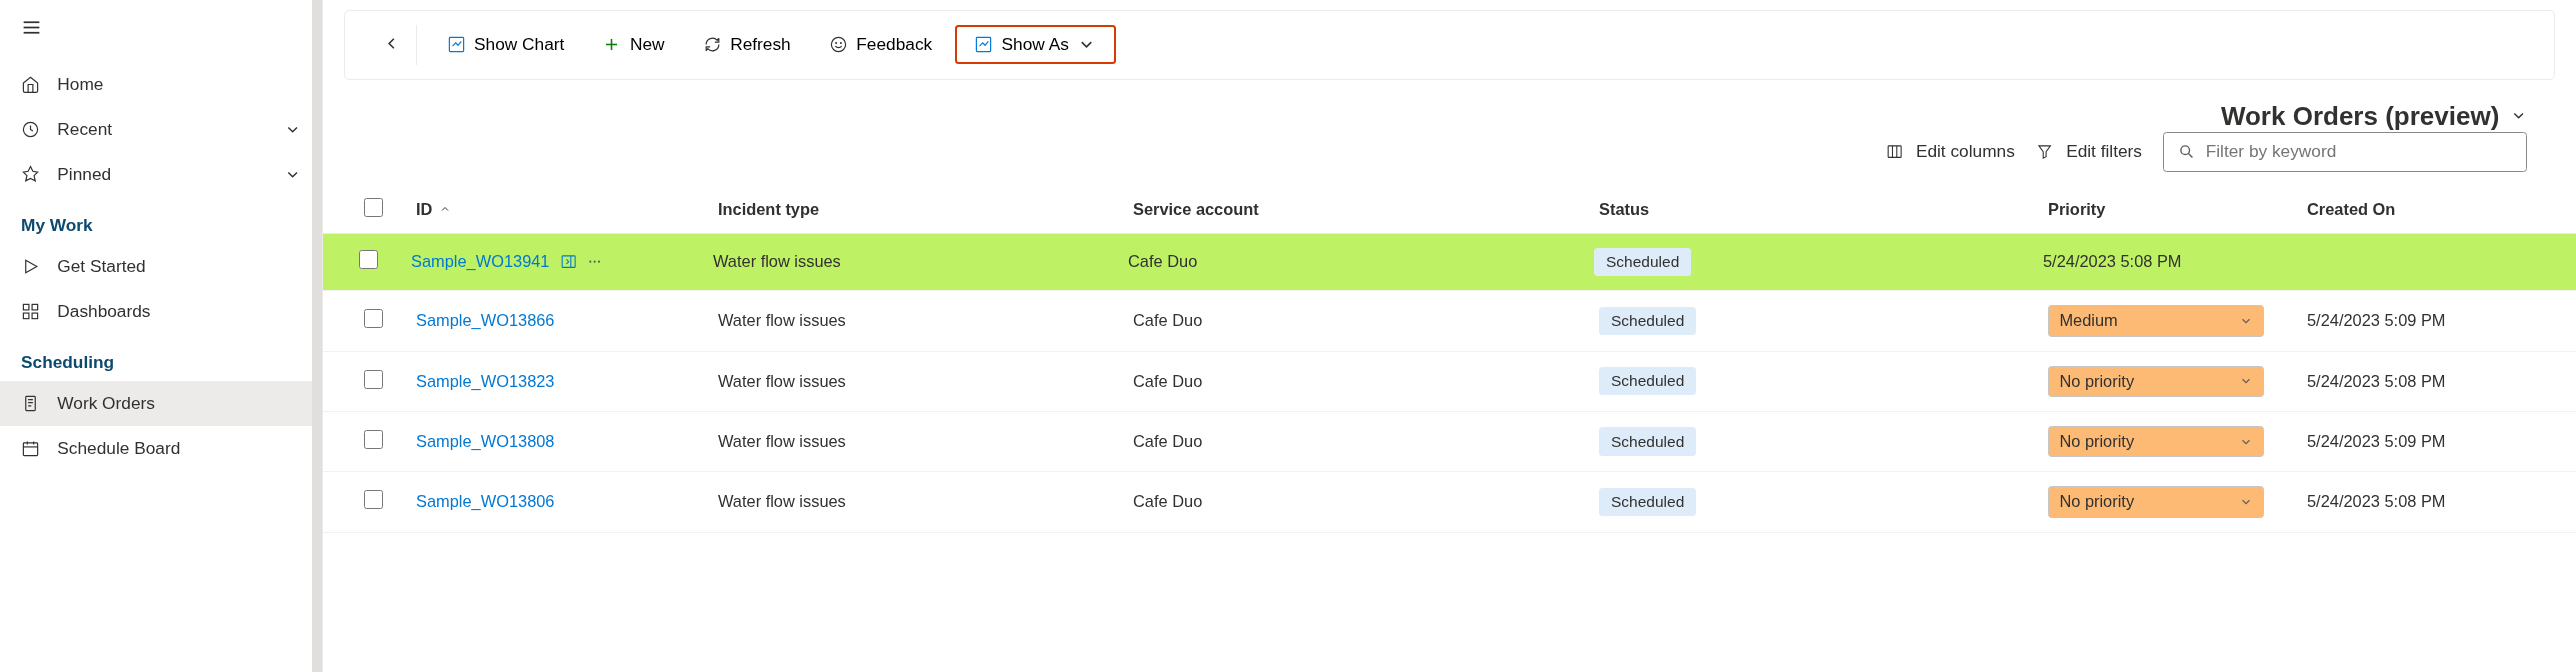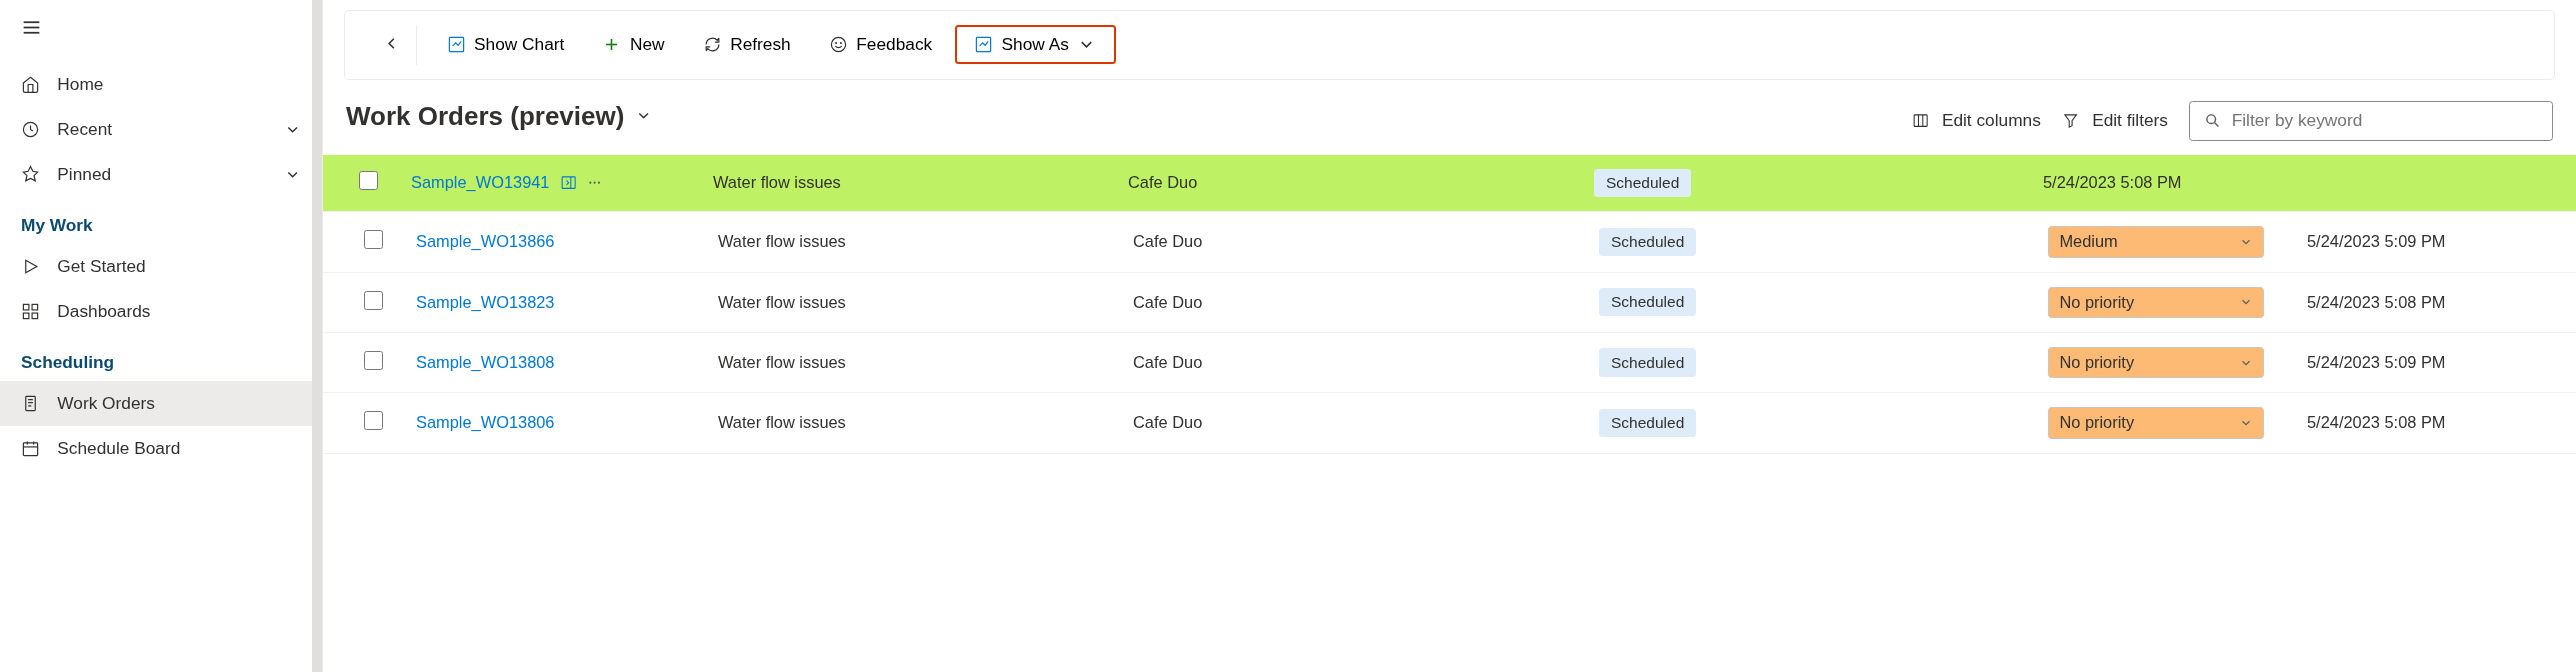--- a/index.html
+++ b/index.html
@@ -89,23 +89,24 @@
       color: #000000;
       border-radius: 3.5px;
     }
     .cmd-btn svg { width: 19px; height: 19px; }
     .cmd-btn.highlighted {
       border: 2.6px solid #d83b01;
       padding: 7px 17.3px;
     }
     .view-header {
       display: flex;
-      align-items: flex-start;
+      align-items: flex-end;
       justify-content: space-between;
-      padding: 21px 23px 14px;
+      padding: 21px 49px 14px;
+      flex-direction: column;
     }
     .view-title {
       display: flex;
       align-items: center;
       gap: 10.4px;
       font-size: 26px;
       font-weight: 600;
       color: #323130;
       cursor: pointer;
     }
@@ -369,20 +370,34 @@
         <svg viewBox="0 0 24 24" fill="none" stroke="#605e5c" stroke-width="2">
             <circle cx="10" cy="10" r="6"></circle>
             <line x1="20" y1="20" x2="14.5" y2="14.5"></line>
           </svg>
         <input type="text" placeholder="Filter by keyword" style="">
       </div>
     </div>
   </div>
 
   <div class="grid">
+    <div class="grid-header">
+      <div class="col-check"><input type="checkbox" style=""></div>
+      <div class="col-id col-header-id">
+        <span>ID</span>
+        <span class="sort-icon"><svg viewBox="0 0 24 24" fill="none" stroke="#323130" stroke-width="2">
+              <polyline points="18 15 12 9 6 15"></polyline>
+            </svg></span>
+      </div>
+      <div class="col-incident">Incident type</div>
+      <div class="col-service">Service account</div>
+      <div class="col-status">Status</div>
+      <div class="col-priority">Priority</div>
+      <div class="col-created">Created On</div>
+    </div>
     <div id="grid-body">
         <div class="grid-row hovered">
           <div class="col-check"><input type="checkbox" style=""></div>
           <div class="col-id">
             <a href="#">Sample_WO13941</a>
             <span class="row-icons">
               <svg viewBox="0 0 24 24" fill="none" stroke="#0078d4" stroke-width="1.5">
                 <rect x="3" y="4" width="18" height="16" rx="1"></rect>
                 <line x1="15" y1="4" x2="15" y2="20"></line>
                 <polyline points="9 9 12 12 9 15"></polyline>

